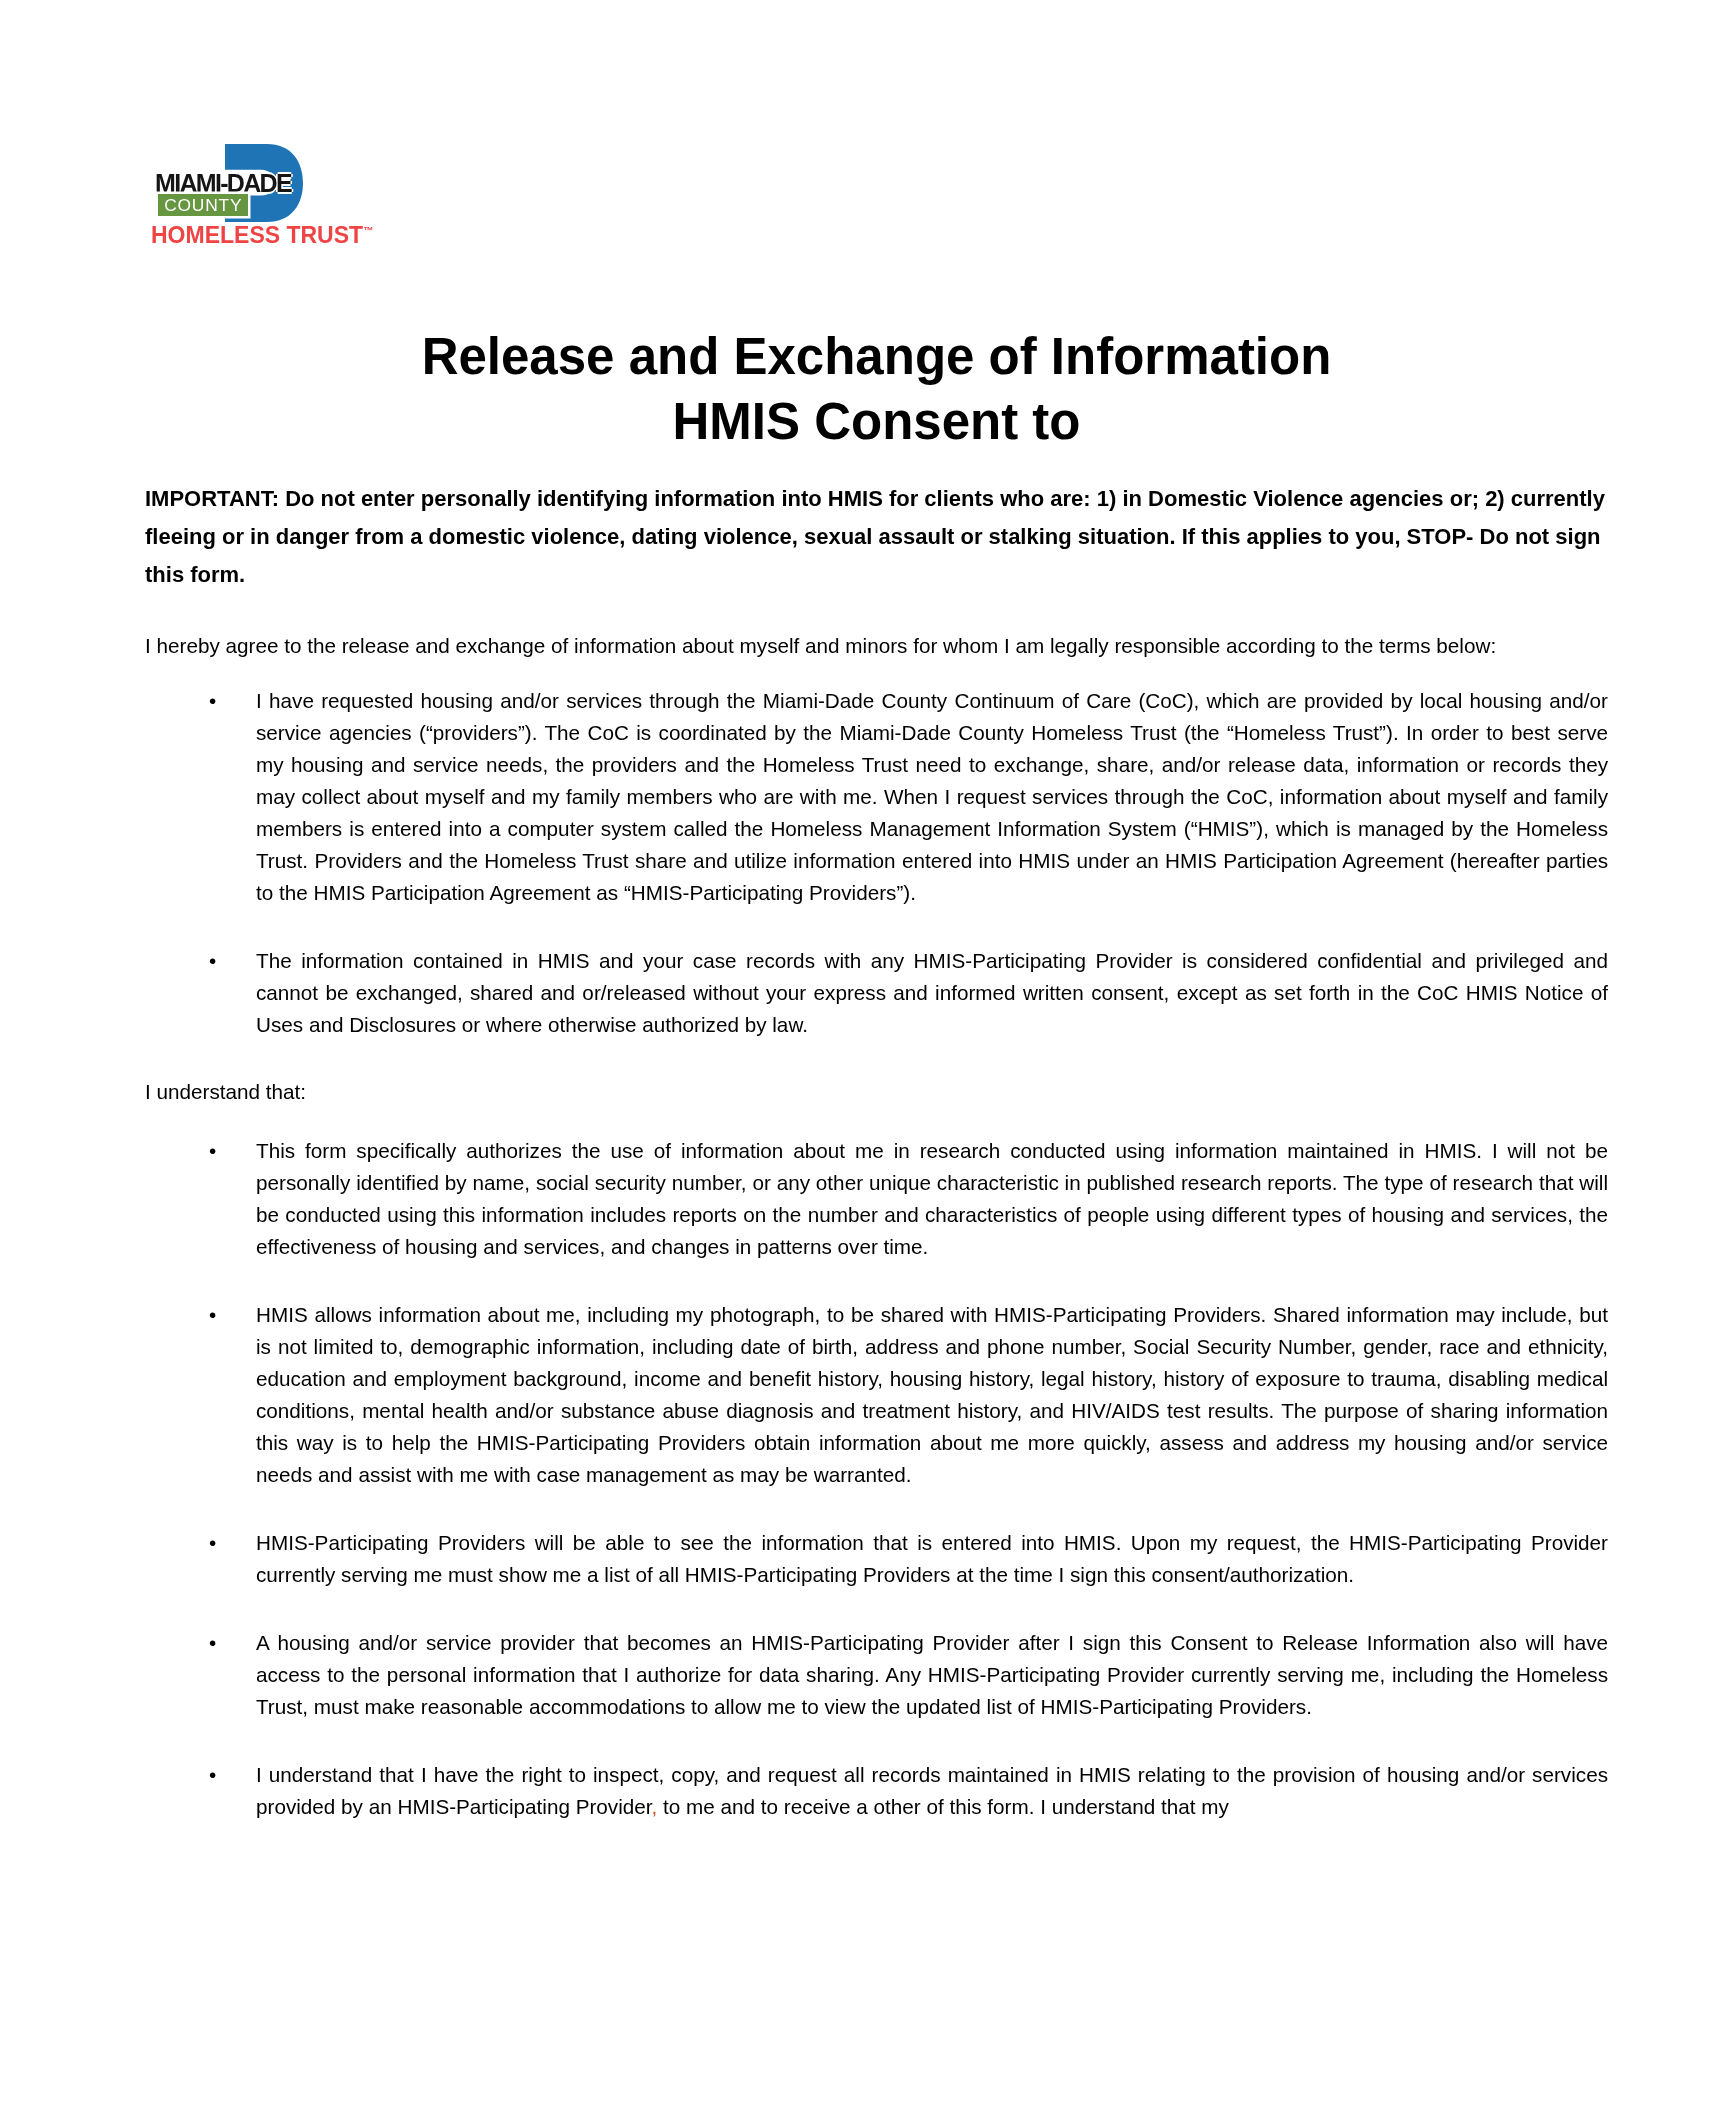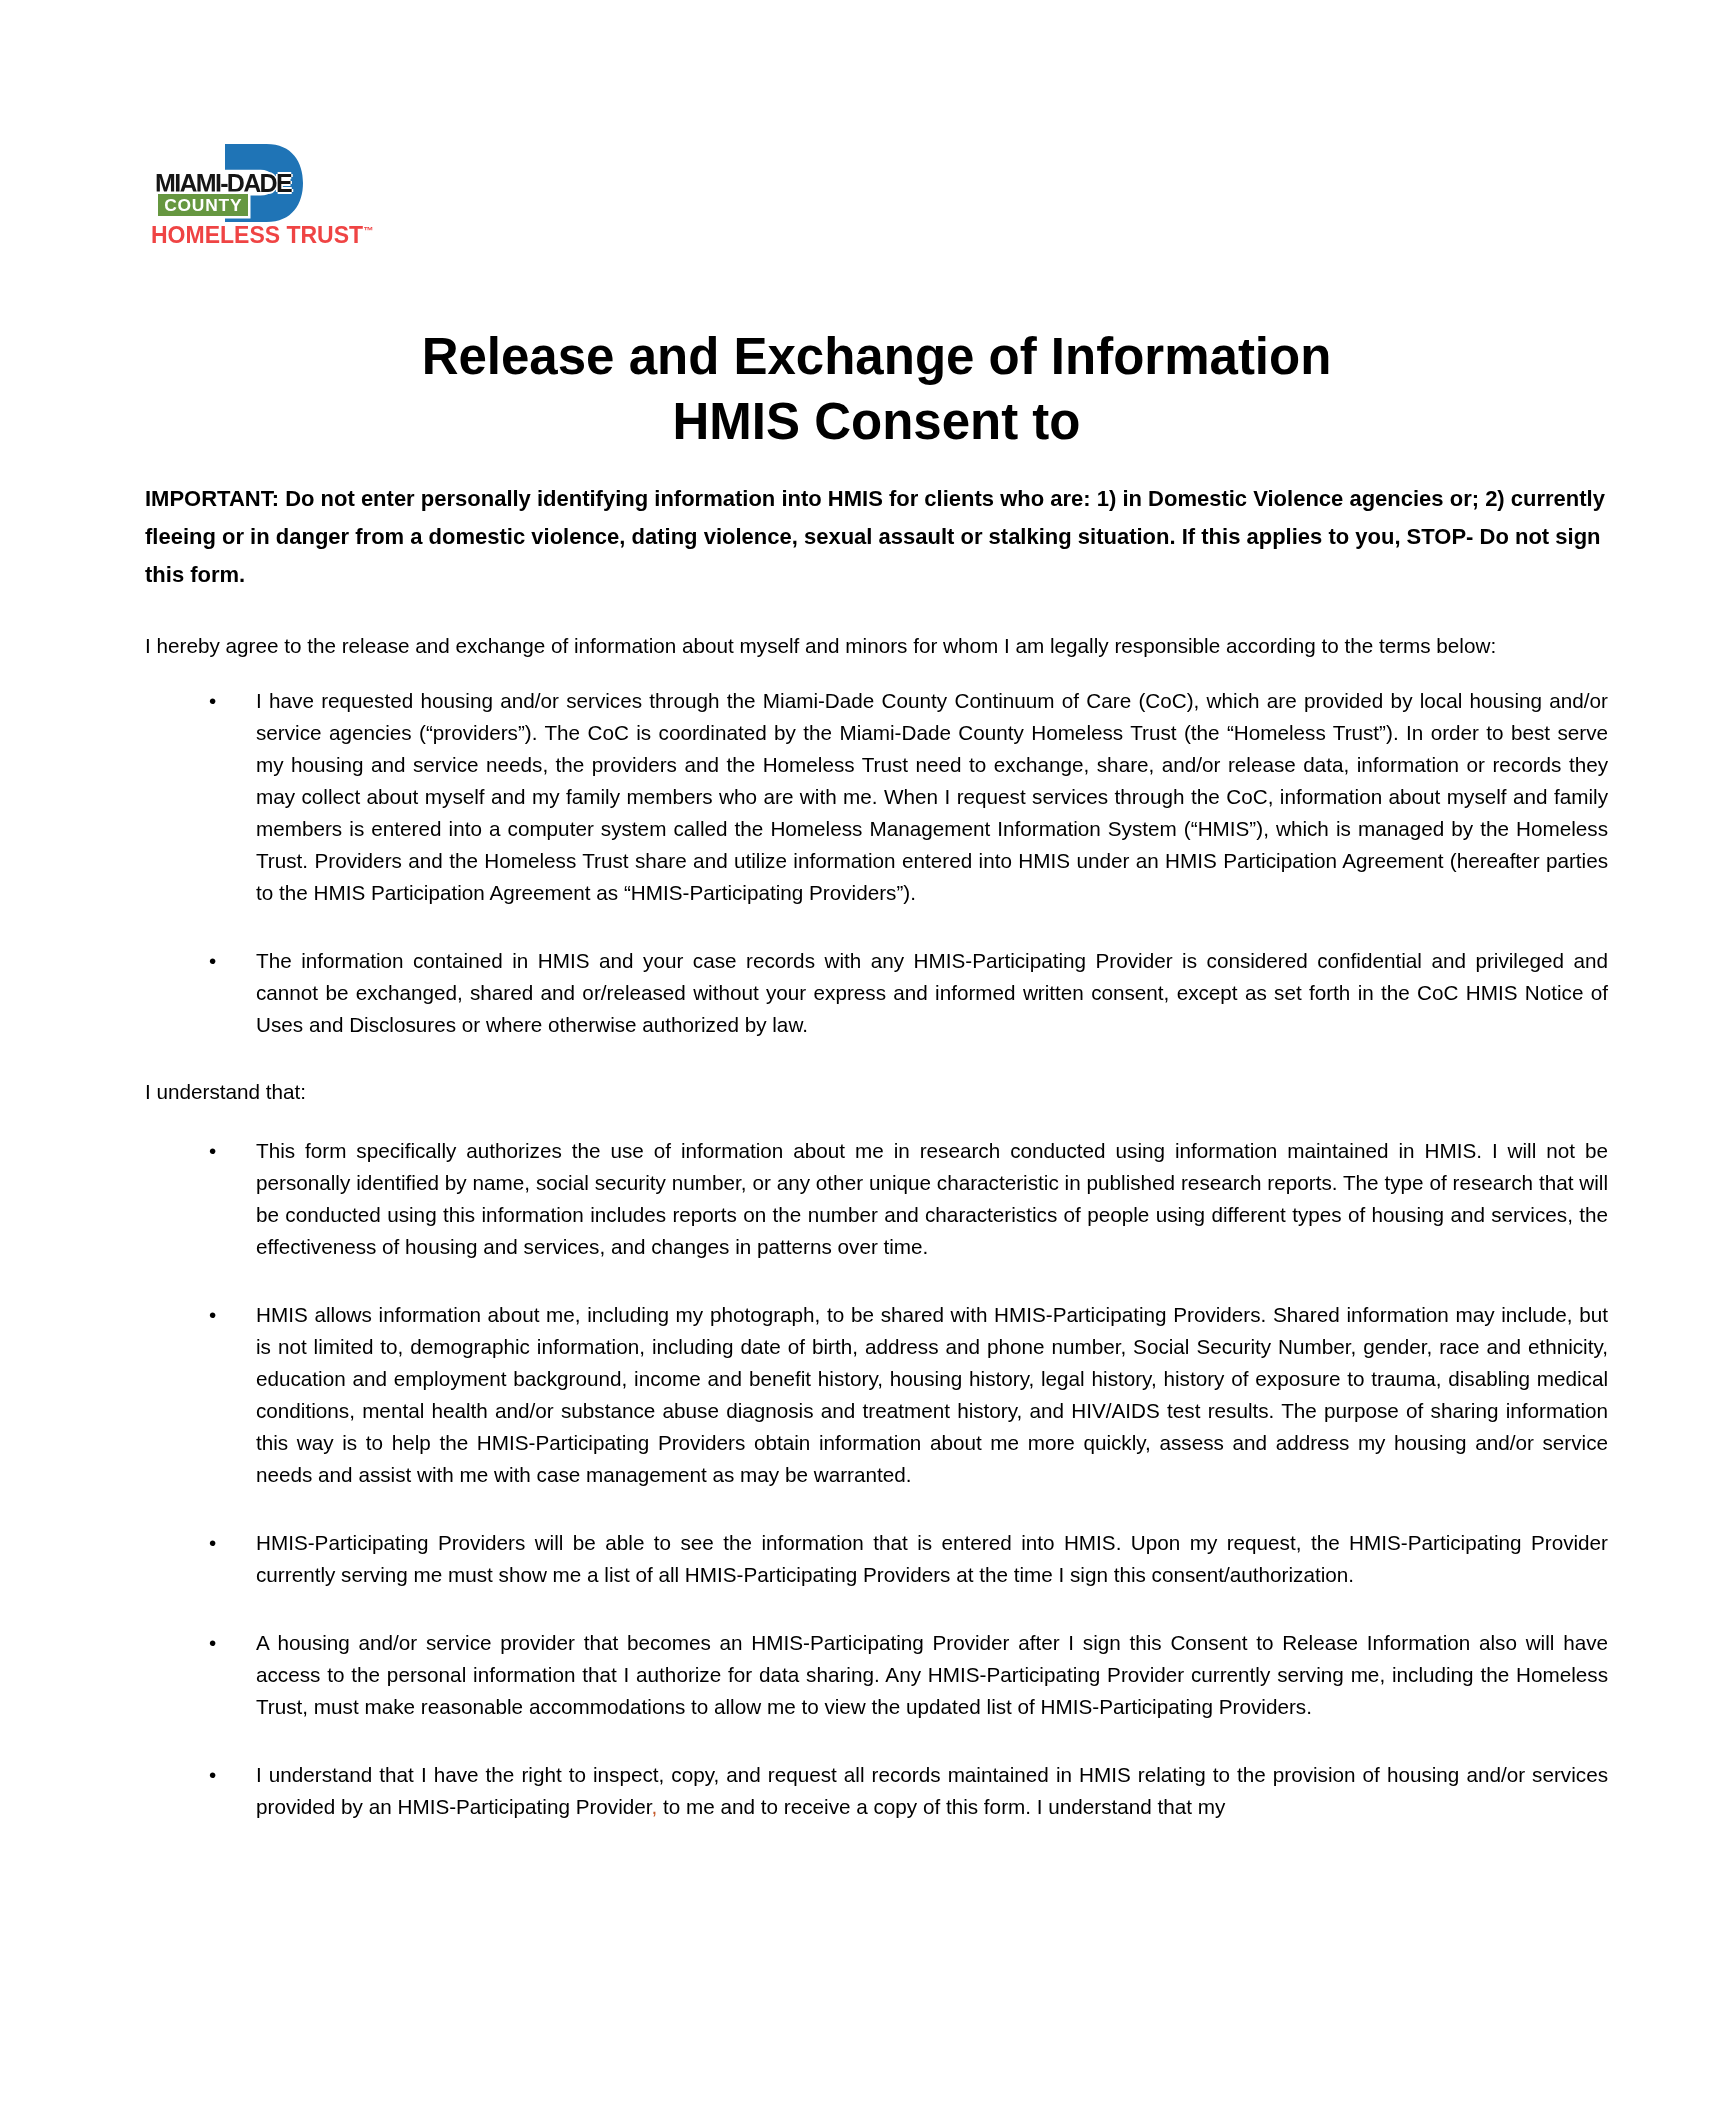--- a/index.html
+++ b/index.html
@@ -18,21 +18,21 @@
   .logo { position: absolute; left: 151px; top: 142px; width: 215px; height: 109px; }
   .logo-d { position: absolute; left: 74px; top: 1.7px; width: 78px; height: 78px; z-index: 1; }
   .logo-miamidade {
     position: absolute; left: 4.1px; top: 27px; z-index: 2;
     font-size: 25px; font-weight: bold; letter-spacing: -1.7px; color: #151515;
     white-space: nowrap;
     text-shadow: 1.7px 0 0 #fff, -1.7px 0 0 #fff, 0 1.7px 0 #fff, 0 -1.7px 0 #fff;
   }
   .logo-county {
     position: absolute; left: 7.4px; top: 52px; z-index: 2;
-    color: #ffffff; font-weight: bold; font-size: 17.4px; line-height: 20.7px;
+    color: #ffffff; font-weight: normal; font-size: 17.4px; line-height: 20.7px;
     padding: 0.8px 5.8px; letter-spacing: 0.8px;
     box-shadow: 0 0 0 2.5px #ffffff;
   }
   .logo-ht {
     position: absolute; left: 0; top: 80px;
     font-size: 23px; font-weight: bold; color: #ef4444; white-space: nowrap;
   }
   .logo-tm { font-size: 10px; vertical-align: super; font-weight: bold; }
 
   
@@ -114,18 +114,18 @@
     <li>
       <span class="dot">•</span>
       <div class="btext">HMIS-Participating Providers will be able to see the information that is entered into HMIS. Upon my request, the HMIS-Participating Provider currently serving me must show me a list of all HMIS-Participating Providers at the time I sign this consent/authorization.</div>
     </li>
     <li>
       <span class="dot">•</span>
       <div class="btext">A housing and/or service provider that becomes an HMIS-Participating Provider after I sign this Consent to Release Information also will have access to the personal information that I authorize for data sharing.  Any HMIS-Participating Provider currently serving me, including the Homeless Trust, must make reasonable accommodations to allow me to view the updated list of HMIS-Participating Providers.</div>
     </li>
     <li>
       <span class="dot">•</span>
-      <div class="btext"><span>I understand that I have the right to inspect, copy, and request all records maintained in HMIS relating to the provision of housing and/or services provided by an HMIS-Participating Provider</span><span style="color: rgb(197, 90, 43);">,</span><span> to me and to receive a copy of this form. I understand that my</span></div>
+      <div class="btext"><span>I understand that I have the right to inspect, copy, and request all records maintained in HMIS relating to the provision of housing and/or services provided by an HMIS-Participating Provider</span><span style="color: rgb(197, 90, 43);">,</span><span> to me and to receive a other of this form. I understand that my</span></div>
     </li>
   </ul>
 
 </div>
 
 
 </body></html>

